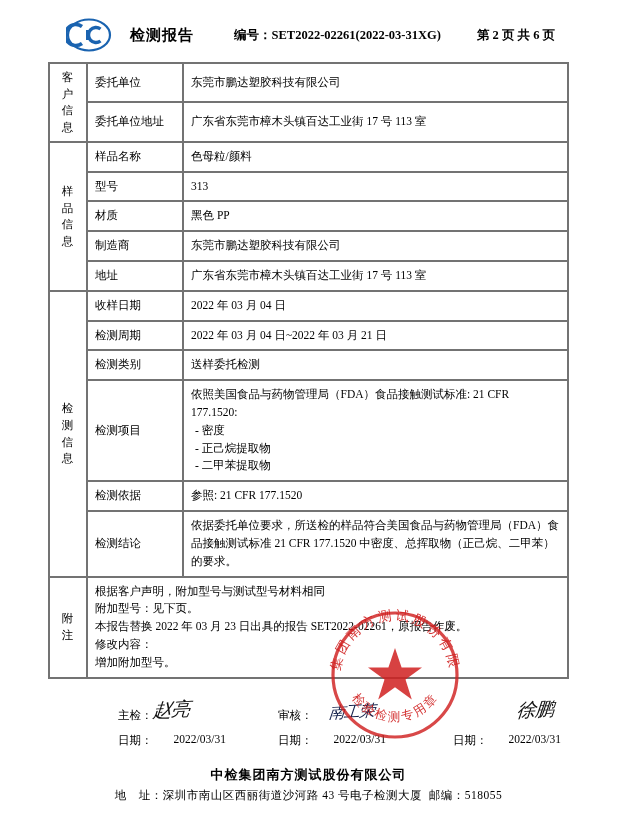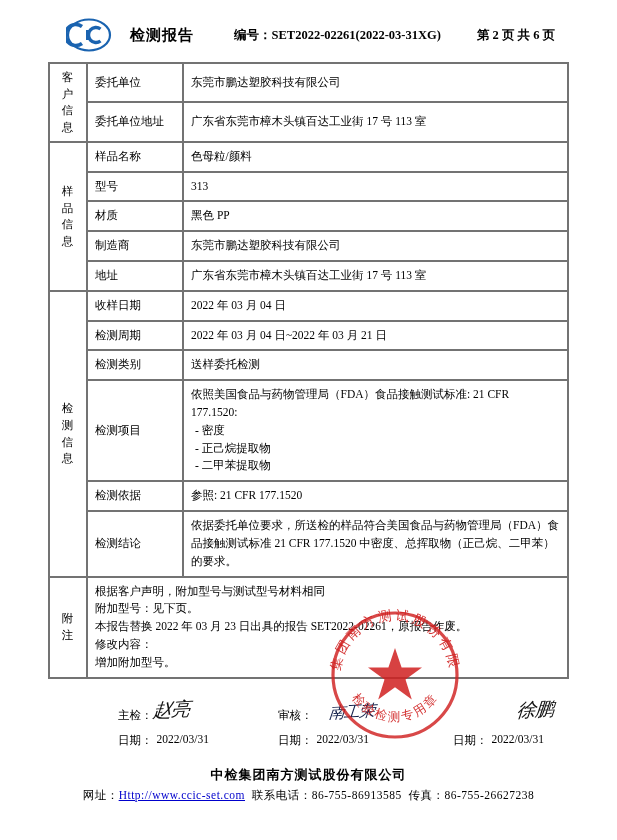--- a/index.html
+++ b/index.html
@@ -130,21 +130,21 @@
   }
   .sign-img.blue { color: #13204a; }
   .sign-sm { font-size: 16px; }
 
   .date-row {
     display: flex;
     padding: 0 4px;
     margin-top: 10px;
     font-size: 11.5px;
   }
-  .date-cell { display: flex; }
+  .date-cell { display: flex; gap: 17px; }
   .date-val { margin-left: 4px; font-family: "Liberation Serif", serif; }
 
   
   .stamp {
     position: absolute;
     left: 320px;
     top: 600px;
     width: 150px;
     height: 150px;
     pointer-events: none;
@@ -332,17 +332,17 @@
       </text>
       <text font-family="'Liberation Sans', sans-serif" font-size="12.5" fill="#d02020" opacity="0.9" letter-spacing="2">
         <textPath href="#botArc" startOffset="50%" text-anchor="middle">检验检测专用章</textPath>
       </text>
     </svg>
   </div>
 
   <div class="footer">
     <div class="company">中检集团南方测试股份有限公司</div>
     <div class="addr">
-      <span>网址：</span><span class="url">Http://www.ccic-set.com</span><span>&nbsp;&nbsp;</span><span>联系电话：</span><span>86-755-86913585</span><span>&nbsp;&nbsp;</span><span>传真：</span><span>86-755-26627238</span>
+      <span>地　址：</span><span>深圳市南山区西丽街道沙河路 43 号电子检测大厦</span><span>&nbsp;&nbsp;</span><span>邮编：</span><span>518055</span>
     </div>
   </div>
 
 </div>
 
 </body></html>

